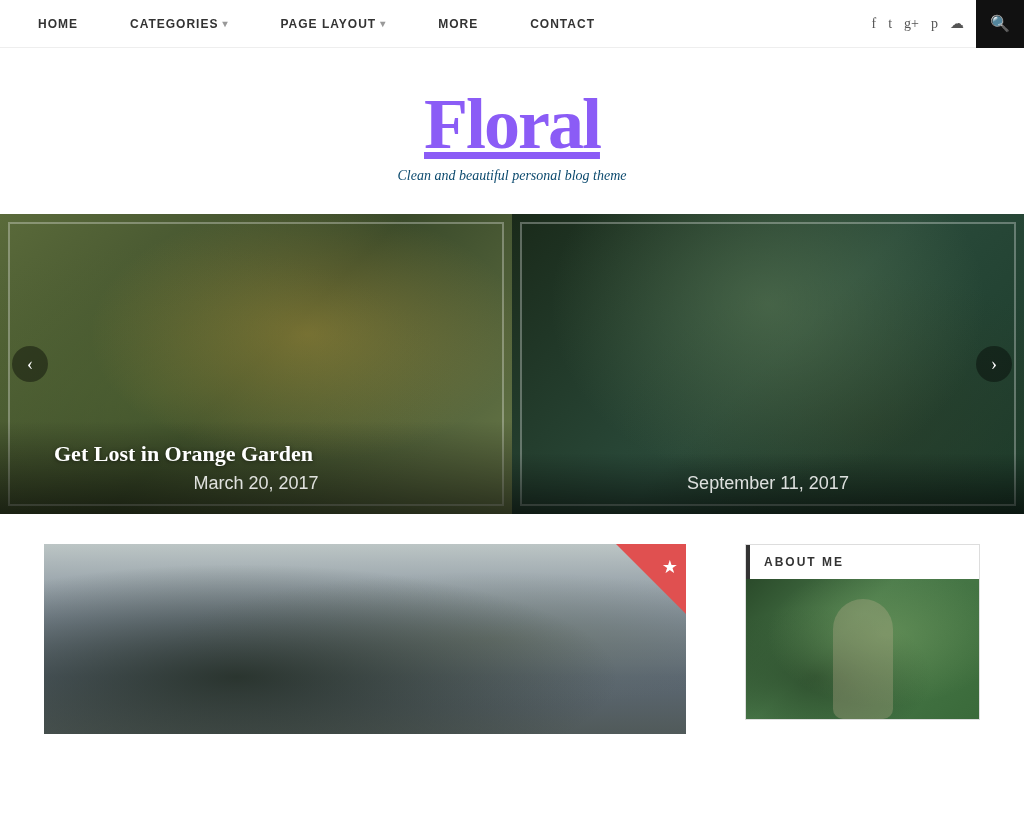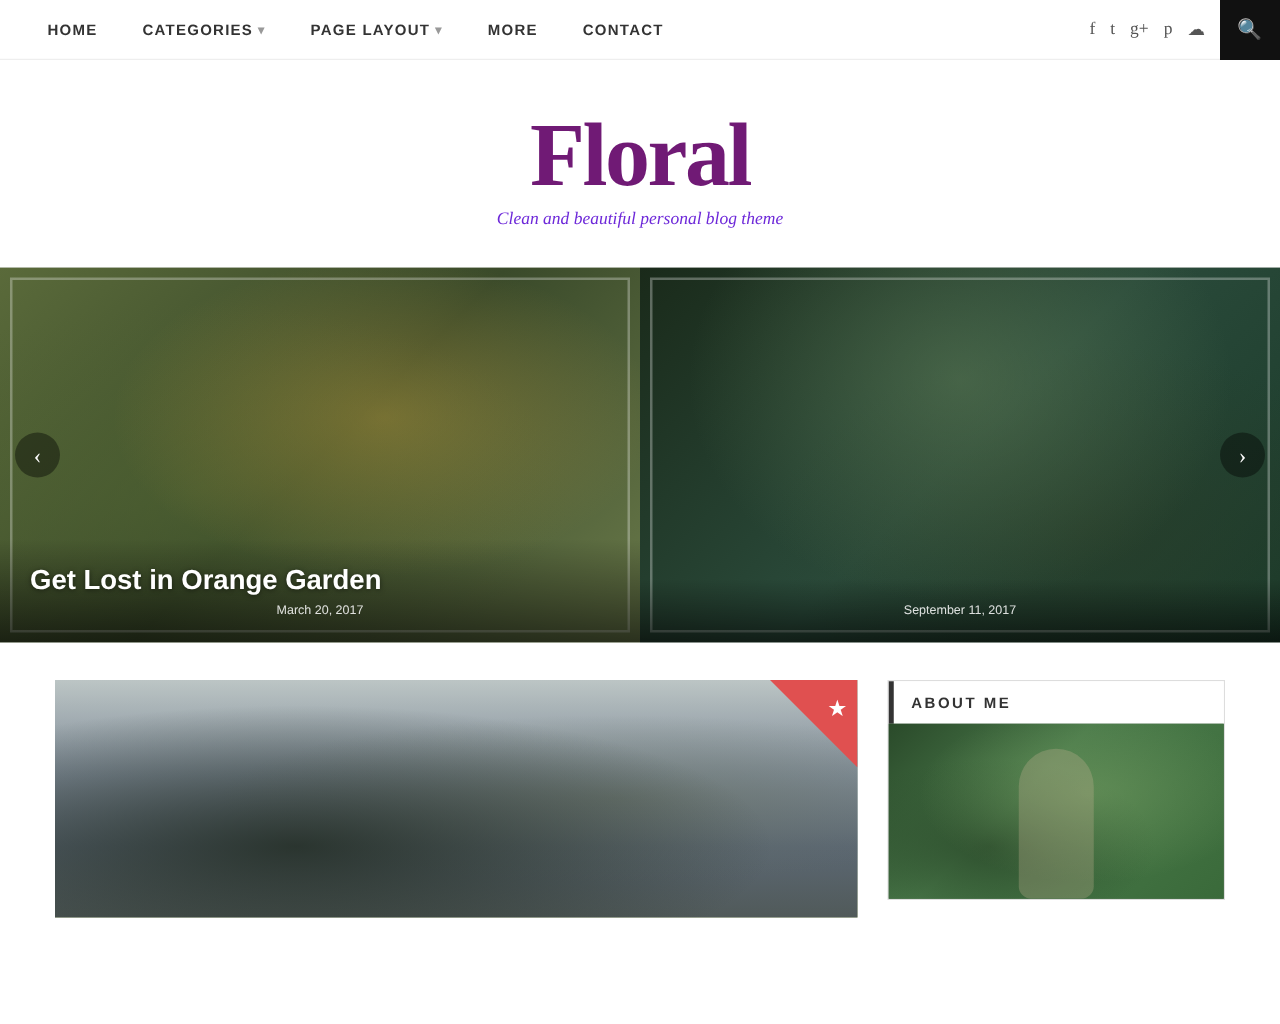--- a/index.html
+++ b/index.html
@@ -9,21 +9,21 @@
     nav {
       display: flex;
       align-items: center;
       height: 48px;
       border-bottom: 1px solid #eee;
       padding: 0 20px;
     }
     .nav-left {
       display: flex;
       align-items: flex-start;
-      gap: 0;
+      gap: 16px;
       flex: 1;
     }
     .nav-item {
       display: flex;
       align-items: center;
       height: 48px;
       padding: 0 18px;
       font-size: 12px;
       font-weight: 700;
       letter-spacing: 1px;
@@ -64,26 +64,27 @@
     
     .site-header {
       text-align: center;
       padding: 40px 20px 30px;
     }
     .site-title {
       font-size: 72px;
       font-weight: 900;
       font-family: 'Georgia', serif;
       letter-spacing: -2px;
-      color: #701a75;
+      color: #8b5cf6;
       line-height: 1;
+      text-decoration: underline;
     }
     .site-tagline {
       font-size: 14px;
-      color: #6d28d9;
+      color: #0c4a6e;
       font-style: italic;
       margin-top: 8px;
       font-family: Georgia, serif;
     }
 
     
     .slider-section {
       display: flex;
       width: 100%;
       position: relative;
@@ -132,27 +133,28 @@
       bottom: 0;
       left: 0;
       right: 0;
       padding: 20px 24px;
       background: linear-gradient(to top, rgba(0,0,0,0.6) 0%, transparent 100%);
     }
     .slide-title {
       color: #fff;
       font-size: 22px;
       font-weight: bold;
-      font-family: Liberation Sans, sans-serif;
+      font-family: Liberation Serif, serif;
       margin-bottom: 6px;
       text-shadow: 0 1px 4px rgba(0,0,0,0.5);
+      margin-left: 30px;
     }
     .slide-date {
       color: rgba(255,255,255,0.85);
-      font-size: 10px;
+      font-size: 18px;
       font-family: Arial, sans-serif;
       text-align: center;
     }
     .slider-arrow {
       position: absolute;
       top: 50%;
       transform: translateY(-50%);
       width: 36px;
       height: 36px;
       border-radius: 50%;
@@ -228,20 +230,21 @@
       top: 12px;
       right: 8px;
       color: #fff;
       font-size: 18px;
       z-index: 3;
     }
 
     
     .about-me-box {
       border: 1px solid #ddd;
+      margin-left: 35px;
     }
     .about-me-header {
       background: #fff;
       border-left: 4px solid #333;
       padding: 10px 14px;
       font-size: 12px;
       font-weight: bold;
       letter-spacing: 2px;
       text-transform: uppercase;
       font-family: Arial, sans-serif;

